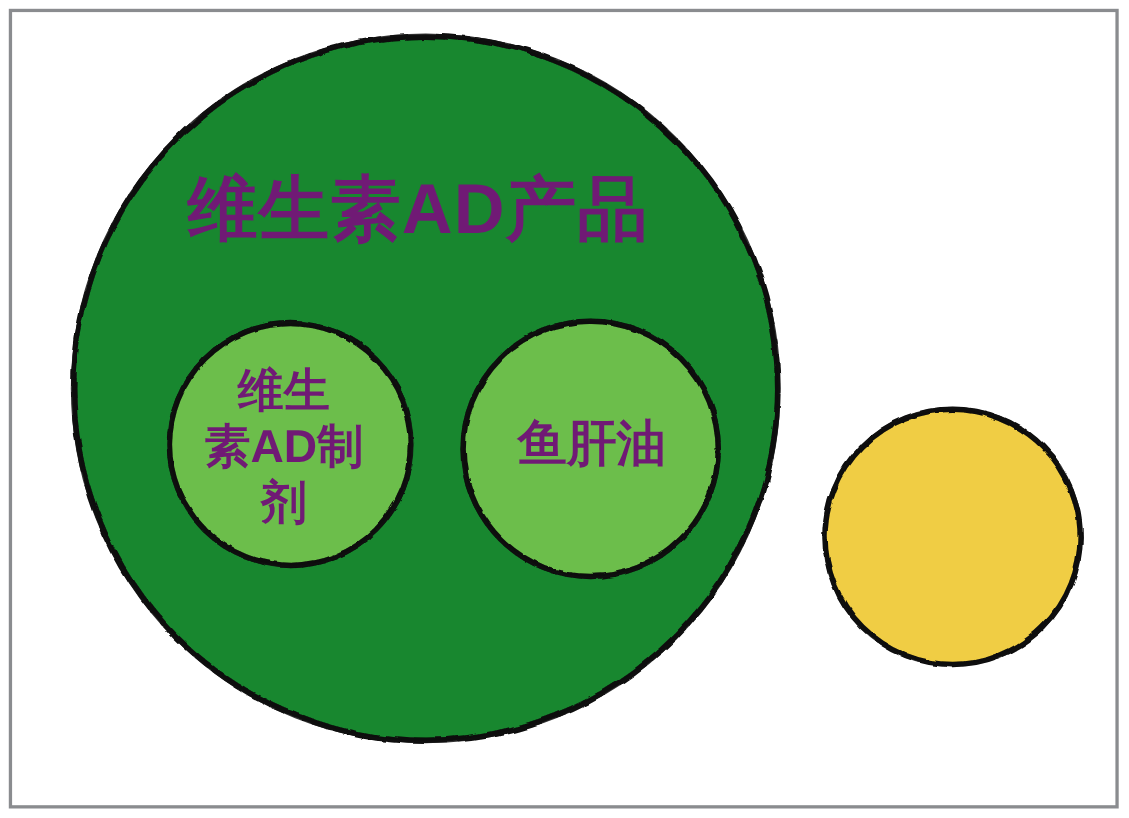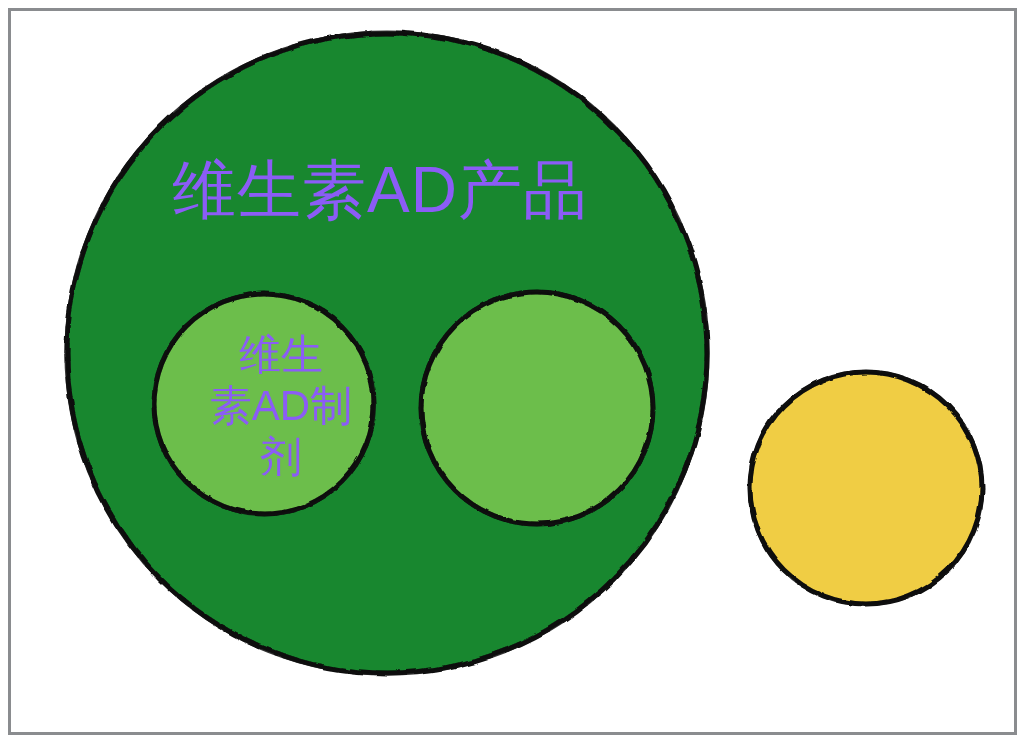--- a/index.html
+++ b/index.html
@@ -31,37 +31,37 @@
   }
   .diagram-svg {
     position: absolute;
     left: 0;
     top: 0;
     width: 1026px;
     height: 744px;
   }
   .label {
     position: absolute;
-    color: #8b5cf6;
+    color: #701a75;
     text-align: center;
     line-height: 1.12;
     white-space: pre;
     user-select: none;
-    font-weight: 400;
+    font-weight: 700;
   }
   #label-outer {
     left: 100px;
     top: 155px;
     width: 560px;
     font-size: 64px;
     letter-spacing: 1px;
     text-align: center;
   }
   #label-inner-1 {
-    left: 170px;
+    left: 147px;
     top: 329px;
     width: 222px;
     font-size: 42px;
     line-height: 1.22;
   }
   #label-inner-2 {
     left: 420px;
     top: 378px;
     width: 236px;
     font-size: 45px;
@@ -122,16 +122,17 @@
       <circle cx="866" cy="488" r="117" fill="none" stroke="#111111" stroke-width="2" opacity="0.85"></circle>
     </g>
   </svg>
 
   <div class="label" id="label-outer">维生素AD产品</div>
 
   <div class="label" id="label-inner-1">维生
 素AD制
 剂</div>
 
+  <div class="label" id="label-inner-2">鱼肝油</div>
 
 
   <div id="frame"></div>
 </div>
 
 </body></html>

